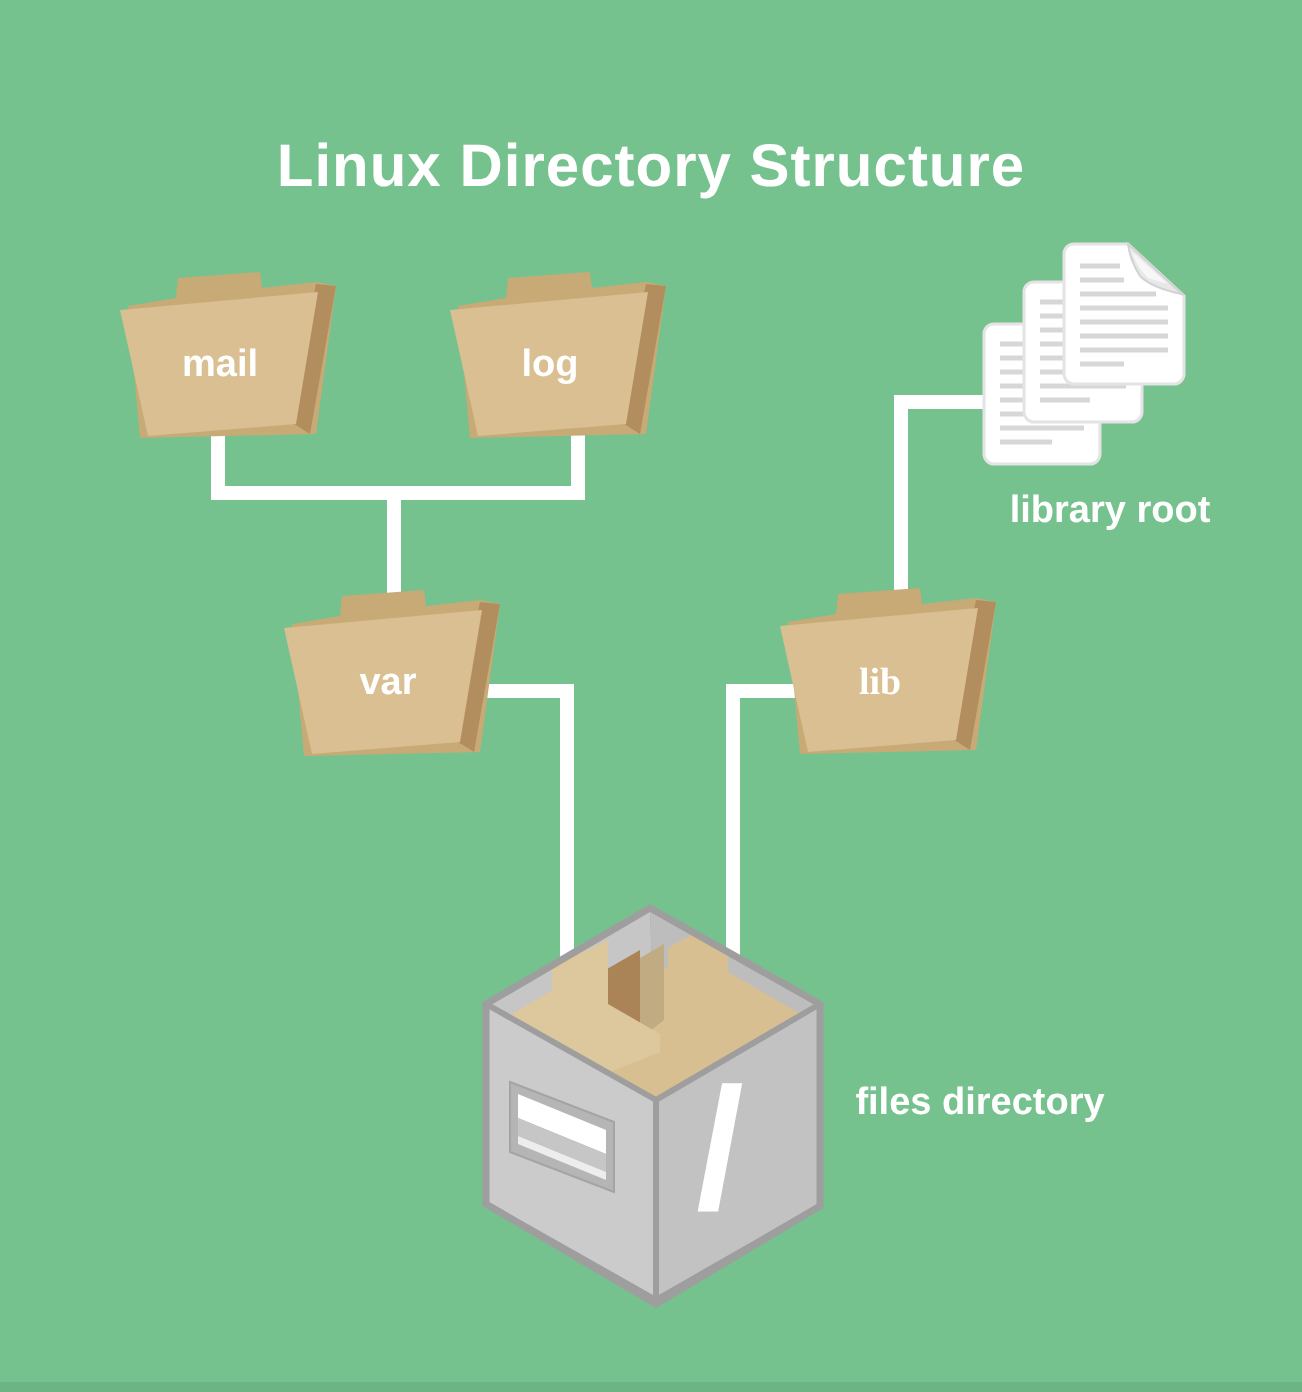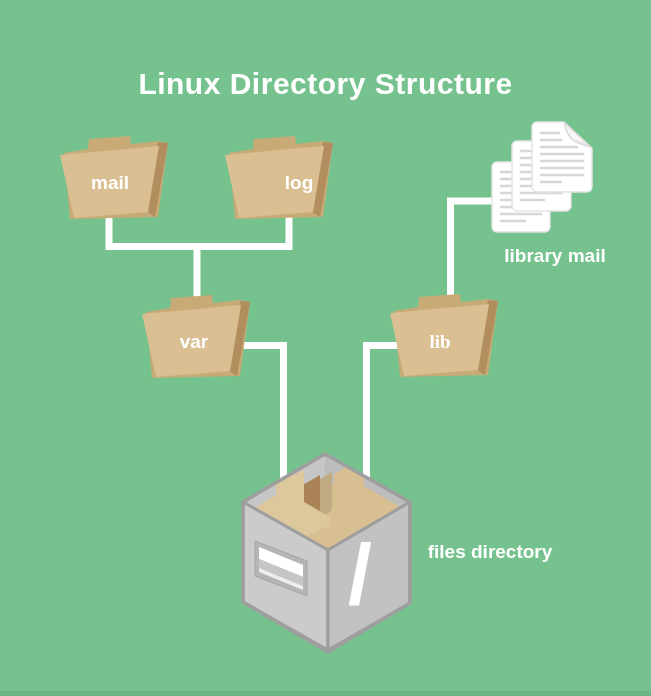--- a/index.html
+++ b/index.html
@@ -106,20 +106,20 @@
         <polygon class="holder-card" points="259,547 303,565 303,577 259,559"></polygon>
         <polygon class="holder-strip" points="259,559 303,577 303,586 259,568"></polygon>
         <polygon class="holder-strip2" points="259,568 303,586 303,590 259,572"></polygon>
       </g>
       <text class="slash-text" x="348" y="604">/</text>
     </g>
   </svg>
 
   <h1 class="title">Linux Directory Structure</h1>
   <div class="node-label" style="left:110px;top:183px;">mail</div>
-  <div class="node-label" style="left:275px;top:183px;margin-left:24px;">log</div>
+  <div class="node-label" style="left:275px;top:183px;">log</div>
   <div class="node-label" style="left:194px;top:342px;text-align:right;">var</div>
   <div class="node-label" style="left:440px;top:342px;font-family:Liberation Serif, serif;">lib</div>
-  <div class="node-label" style="left:555px;top:256px;">library mail</div>
+  <div class="node-label" style="left:555px;top:256px;">library root</div>
   <div class="node-label" style="left:490px;top:552px;">files directory</div>
 
   <div class="bottom-shade"></div>
 </div>
 
 </body></html>

